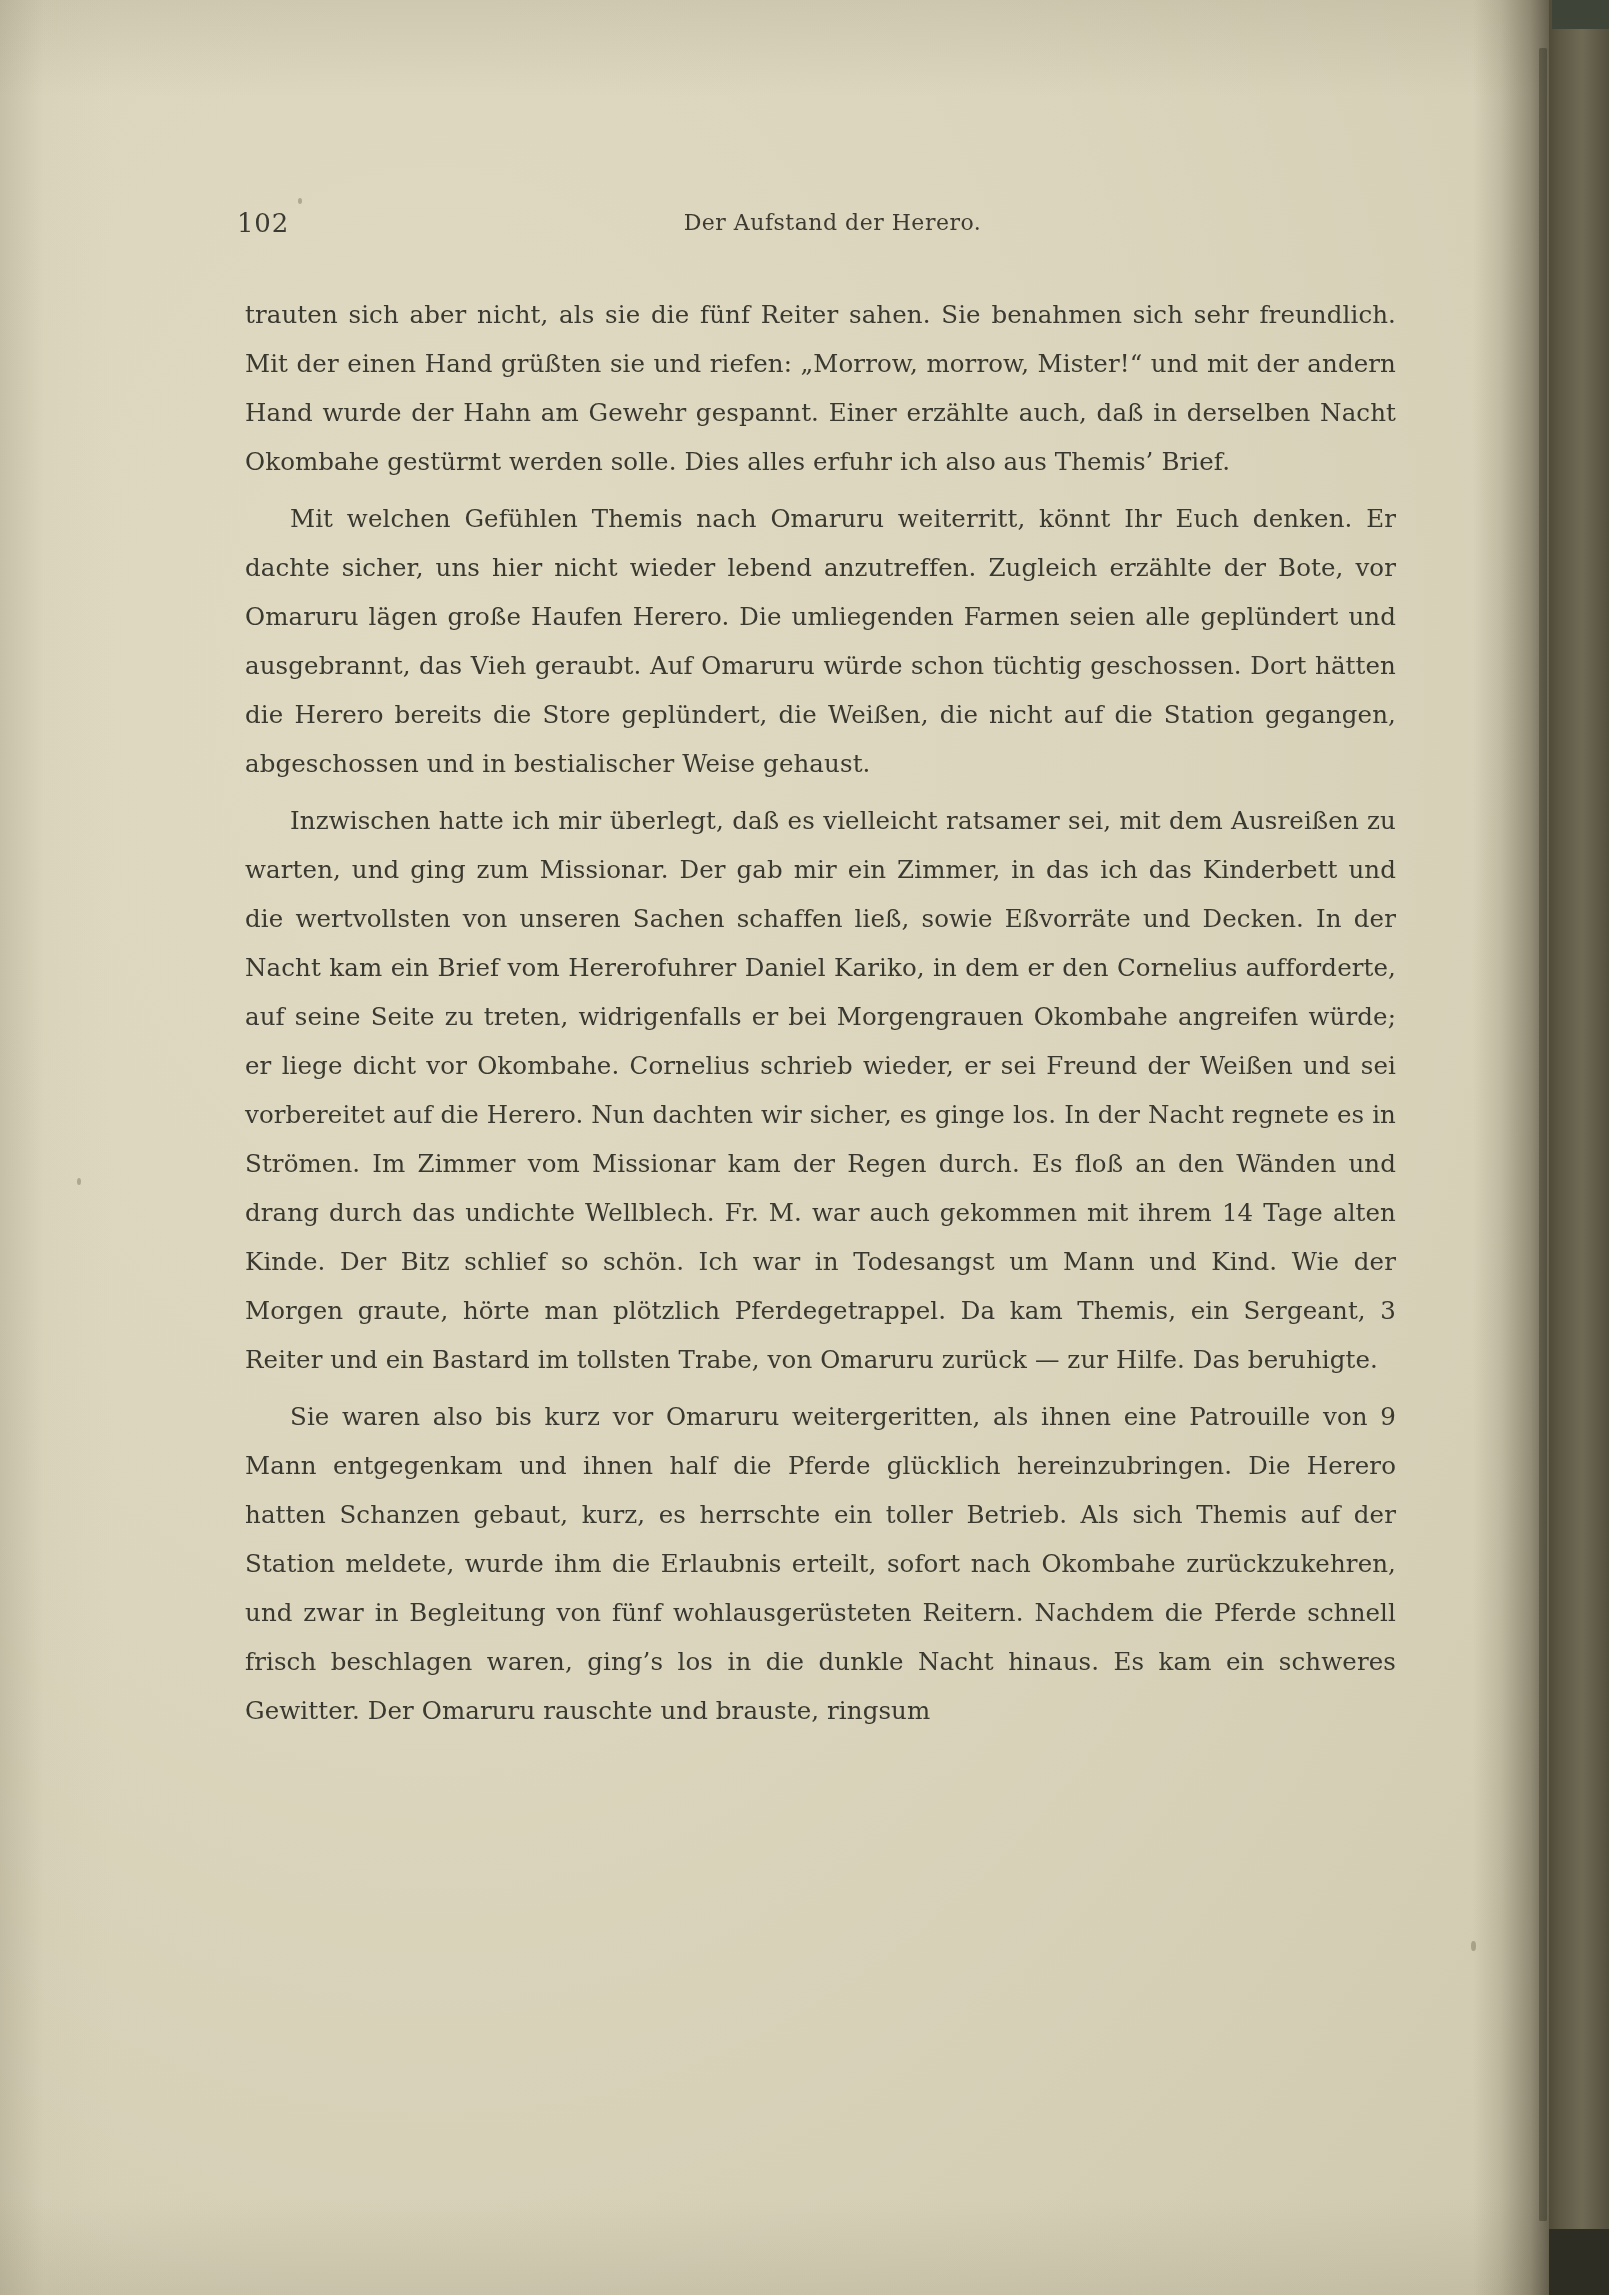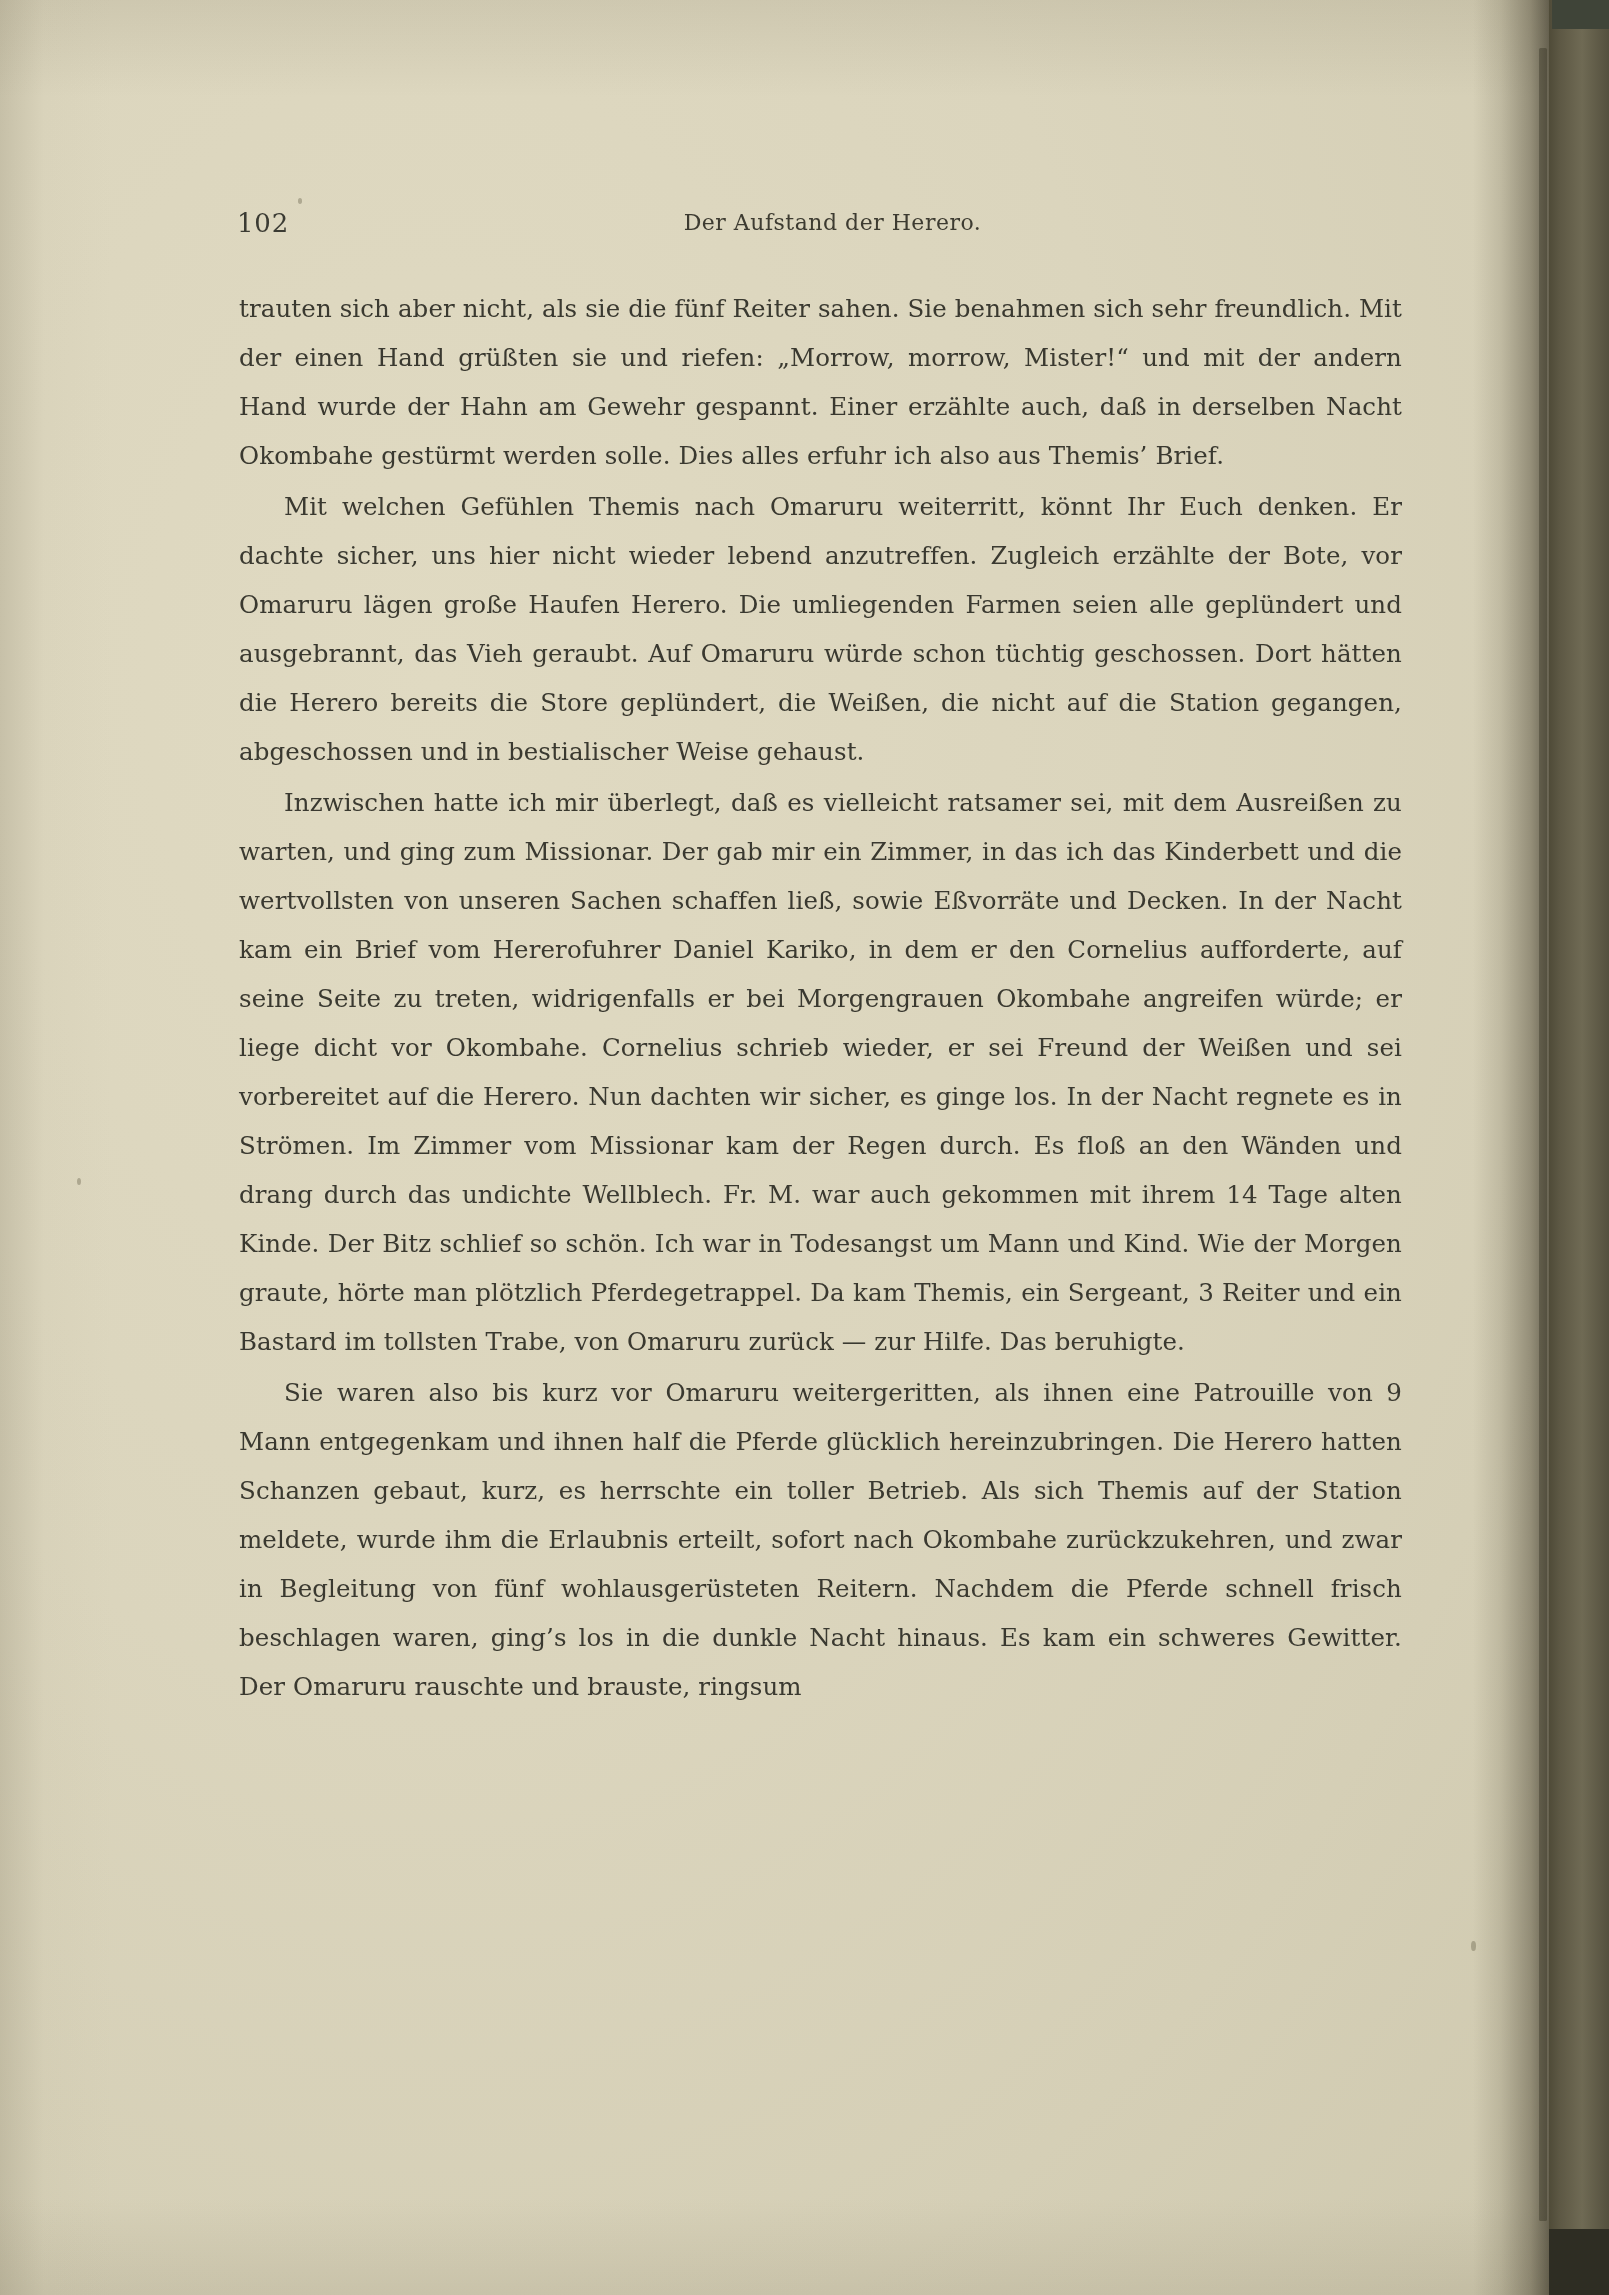--- a/index.html
+++ b/index.html
@@ -132,21 +132,21 @@
     width: 1167px;
     font-family: "DejaVu Serif", serif;
     font-size: 24.5px;
     line-height: 49px;
     color: #3a3930;
     text-align: justify;
     text-justify: inter-word;
     letter-spacing: 0.1px;
   }
   #body-text p {
-    margin: 2px;
+    margin: 8px;
     text-indent: 45px;
   }
   #body-text p.noindent {
     text-indent: 0;
   }
   
   #body-text p:last-child {
     text-align: justify;
   }
 

